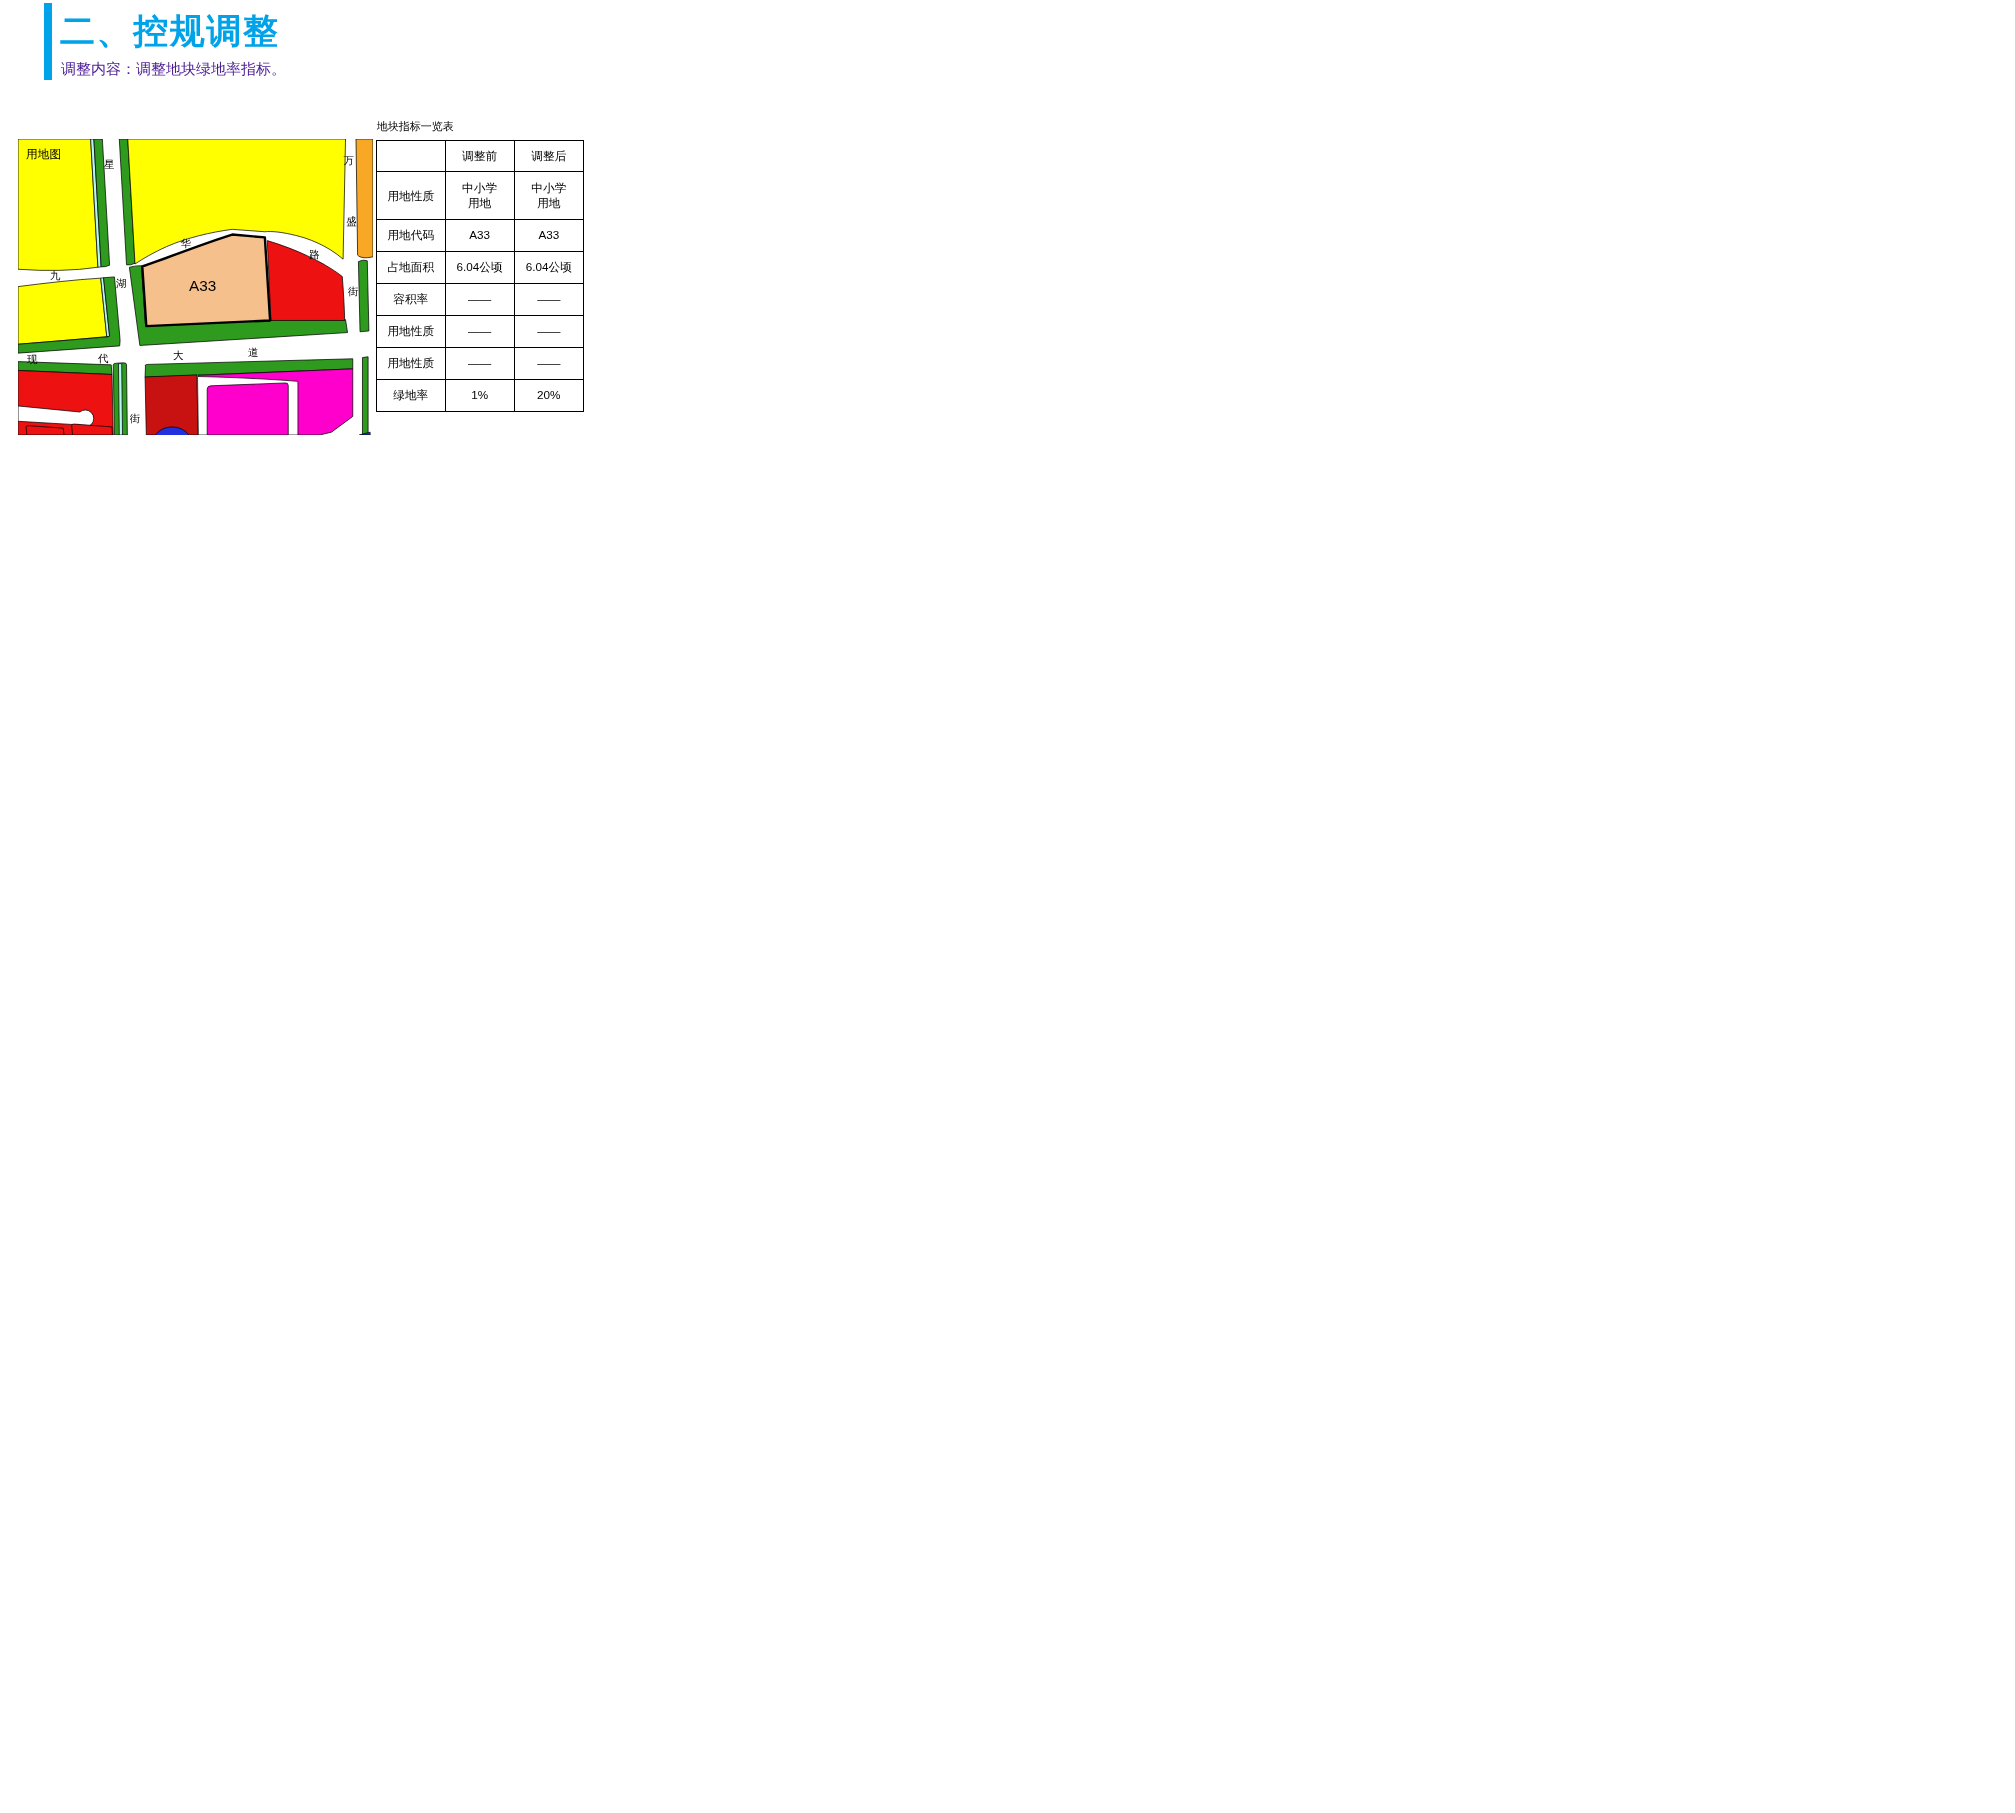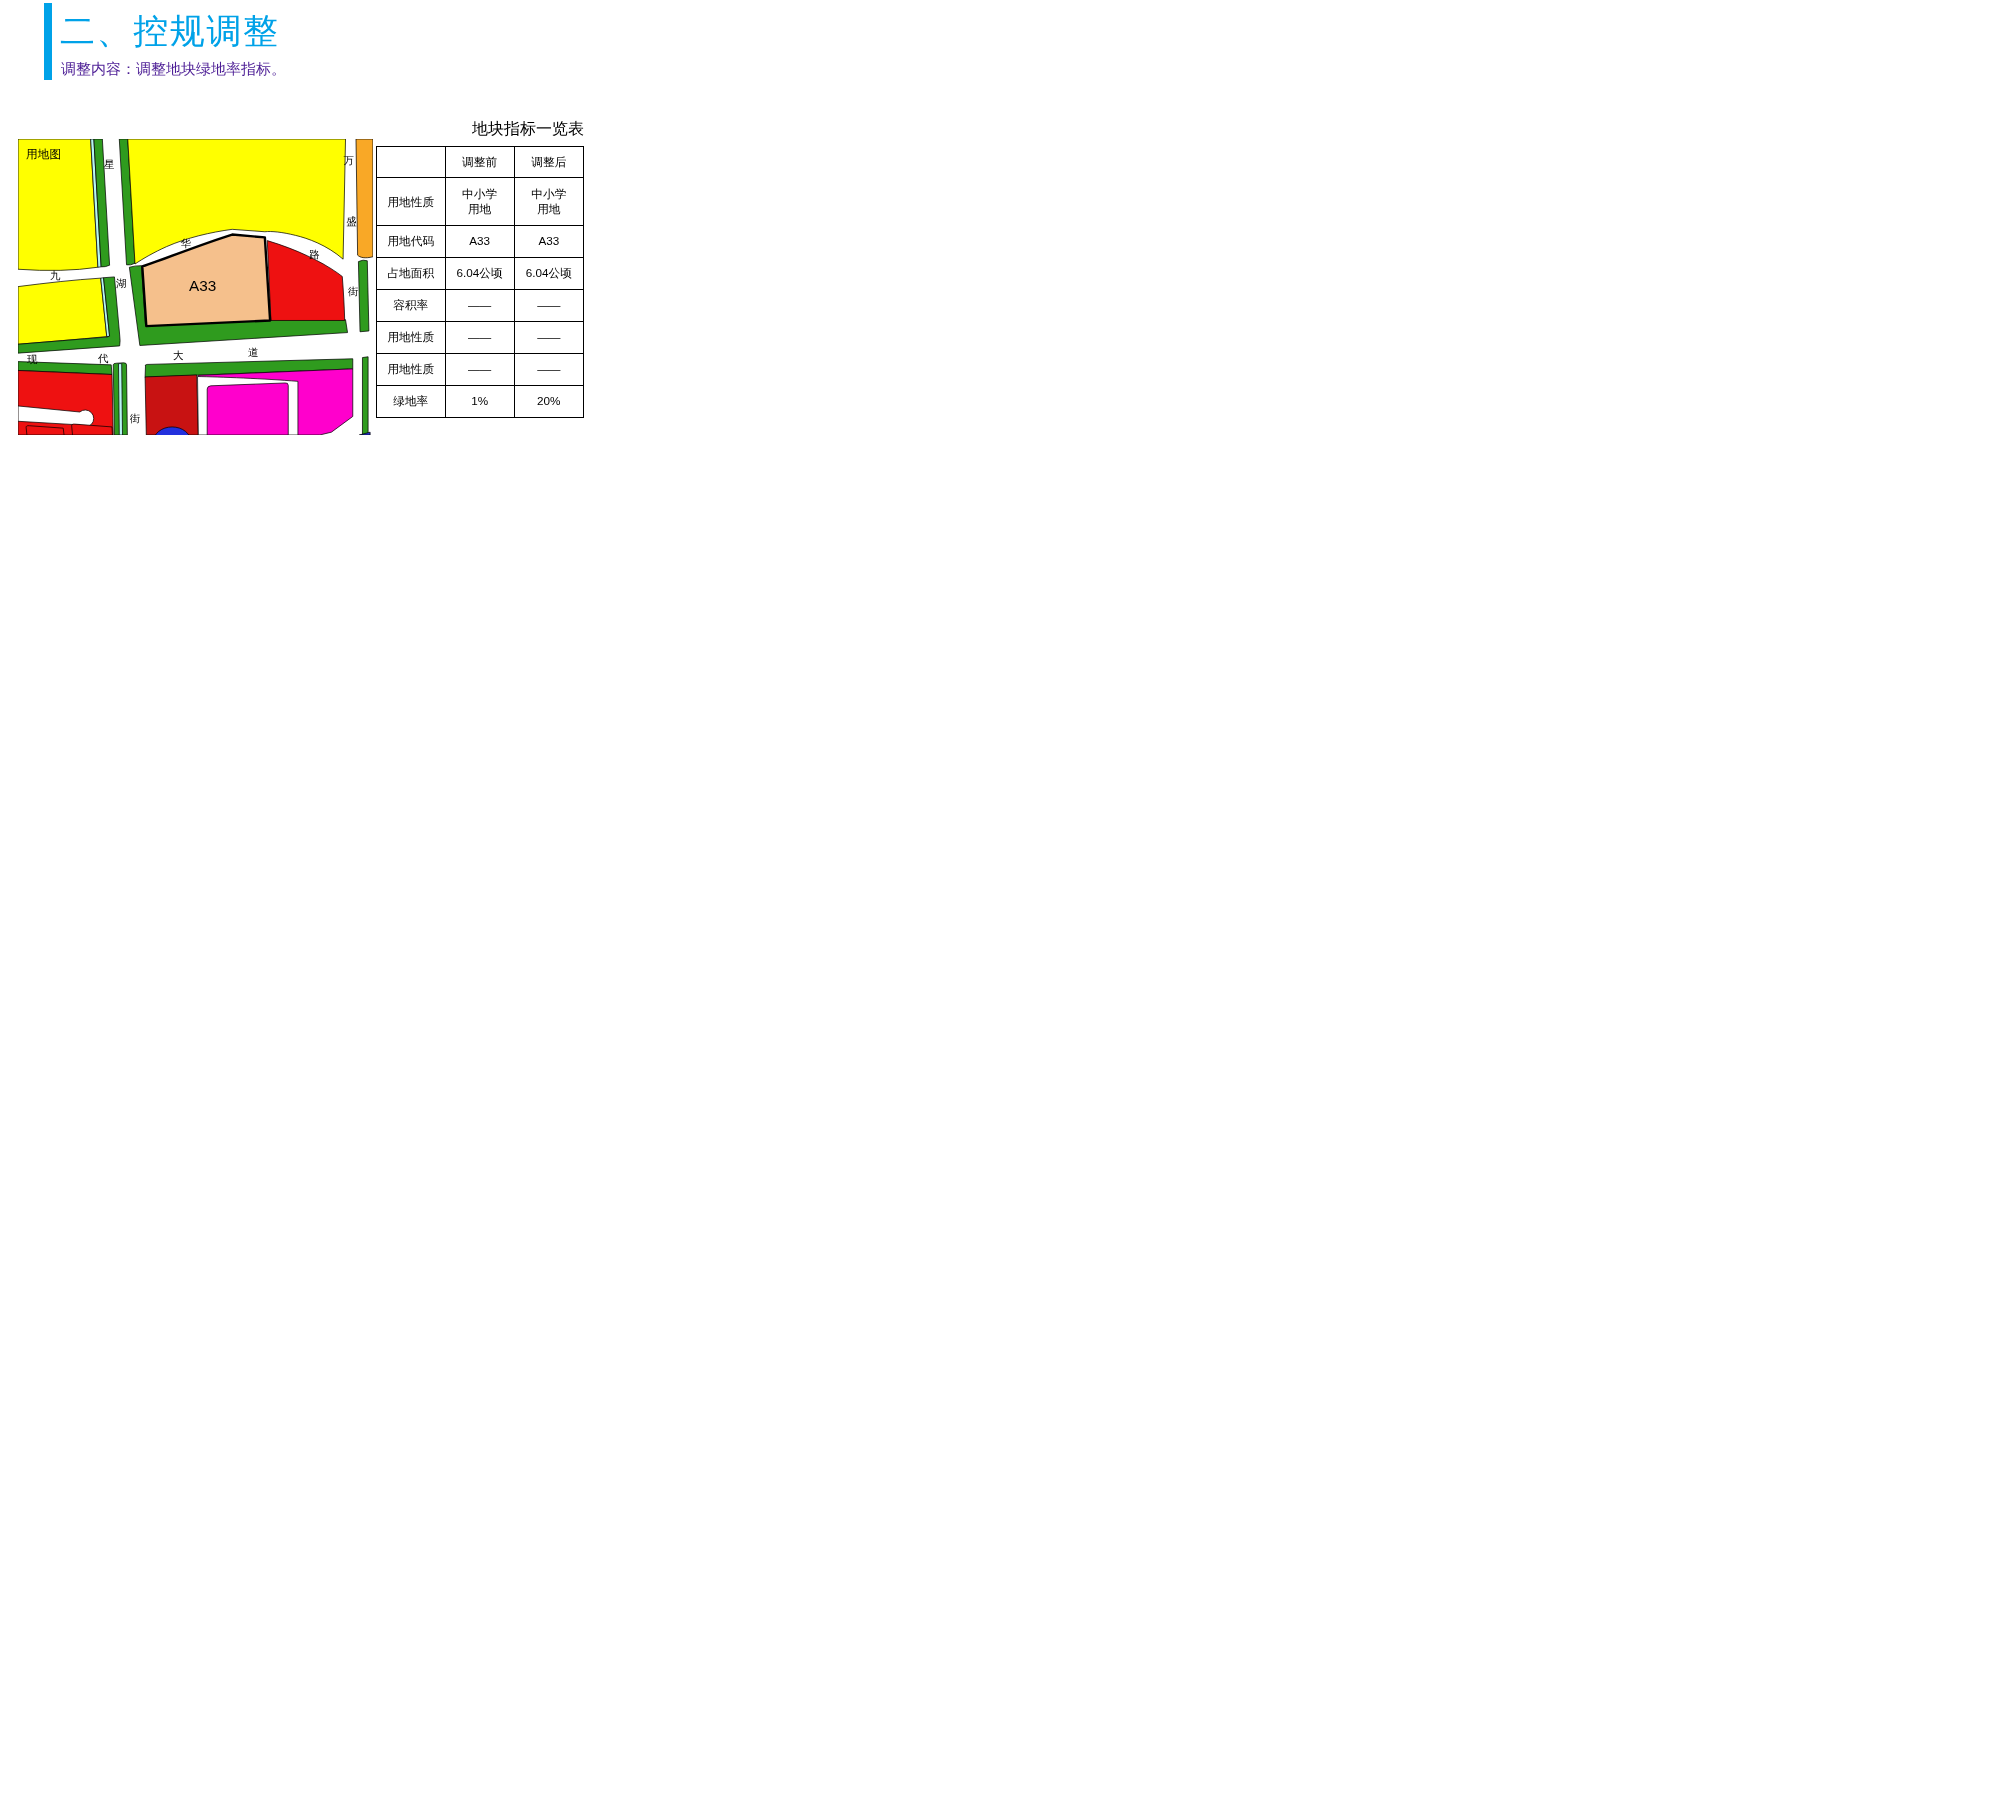--- a/index.html
+++ b/index.html
@@ -2,21 +2,21 @@
 <html style="font-size:6.4px"><head>
 <meta charset="utf-8">
 <style>
   html,body{margin:0;padding:0;background:#fff;}
   .slide{
     position:relative;width:605px;height:453px;background:#fff;overflow:hidden;
     font-family:"Liberation Sans","DejaVu Sans",sans-serif;
   }
   .accent-bar{position:absolute;left:44px;top:3.2px;width:8px;height:77px;background:#00A2E8;}
   .title{
-    position:absolute;left:60px;top:12px;font-size:35px;font-weight:normal;color:#00A2E8;
+    position:absolute;left:60px;top:12px;font-size:35px;font-weight:bold;color:#00A2E8;
     letter-spacing:1.6px;white-space:nowrap;line-height:1.1;
   }
   .subtitle{
     position:absolute;left:61px;top:60px;font-size:15px;color:#4c1d95;white-space:nowrap;
   }
   .map-panel{position:absolute;left:18px;top:115px;width:355px;height:296px;margin-top:24px;}
   .map-panel svg{display:block;width:355px;height:296px;}
   .c-yellow{fill:#FFFF00;}
   .c-green{fill:#2F9B1E;}
   .c-cyan{fill:#B6F6F2;}
@@ -26,21 +26,21 @@
   .c-orange{fill:#F9A826;}
   .c-tan{fill:#F5C08C;}
   .c-blue{fill:#2230DD;}
   .c-white{fill:#FFFFFF;}
   .outlined{stroke:#000;stroke-width:1.8;stroke-linejoin:round;}
   .thick-border{stroke:#000;stroke-width:6;stroke-linejoin:round;}
   .map-label{font-size:26px;fill:#000;text-anchor:middle;font-family:"Liberation Sans","DejaVu Sans",sans-serif;}
   .map-corner-label{font-size:29px;fill:#000;text-anchor:start;font-family:"Liberation Sans","DejaVu Sans",sans-serif;}
   .parcel-code{font-size:38px;fill:#000;text-anchor:middle;font-family:"Liberation Sans","DejaVu Sans",sans-serif;}
   .table-panel{position:absolute;left:376px;top:119px;width:208px;}
-  .table-title{font-size:16px;color:#000;margin:0 0 5.6px 0.8px;white-space:nowrap;text-align:right;}
+  .table-title{font-size:11px;color:#000;margin:0 0 5.6px 0.8px;white-space:nowrap;}
   table.indicators{
     border-collapse:collapse;table-layout:fixed;width:208px;height:272px;
     border:1.6px solid #000;
   }
   table.indicators td{
     border:0.8px solid #000;text-align:center;vertical-align:middle;
     font-size:11.7px;color:#000;padding:7px;white-space:pre-line;line-height:1.25;
   }
   td.hl{color:#FF0000;}
 </style>

